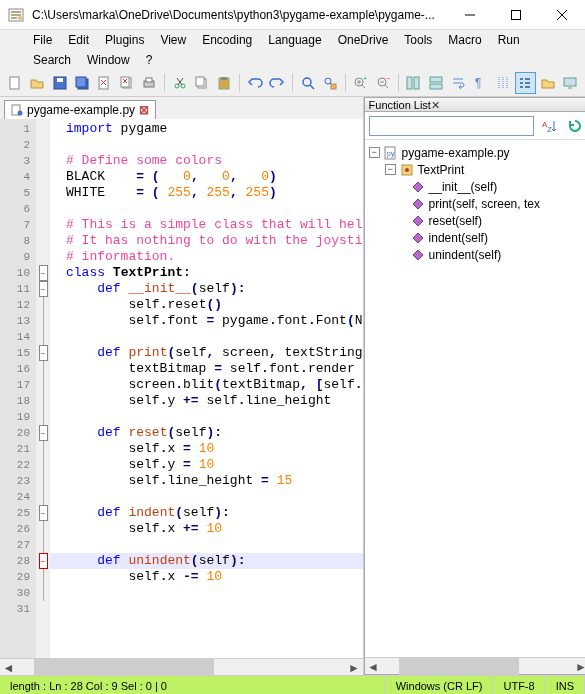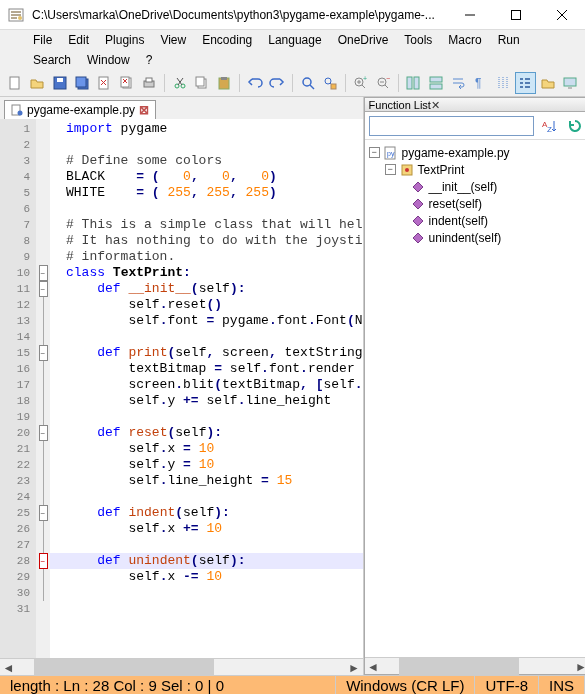--- a/index.html
+++ b/index.html
@@ -26,41 +26,41 @@
   .gutter div { height: 16px; line-height: 16px; padding-right: 6px; font-size: 11px; }
   .foldcol { width: 14px; background: #f0f0f0; padding-top: 2px; }
   .foldcol div { height: 16px; display: flex; align-items: center; justify-content: center; }
   .fold-box { width: 9px; height: 9px; border: 1px solid #888; background: #fff; font-size: 8px; line-height: 7px; text-align: center; color: #555; }
   .fold-box.red { border-color: #c00; color: #c00; }
   .fold-line { width: 1px; height: 16px; background: #aaa; }
   .code { flex: 1; padding-top: 2px; white-space: pre; overflow: hidden; }
   .code-line { height: 16px; line-height: 16px; padding-left: 16px; }
   .code-line.hl { background: #e8e8ff; }
   .kw { color: #0000ff; }
-  .cmt { color: #404040; }
+  .cmt { color: #ec4899; }
   .num { color: #ff8000; }
   .cls { color: #000; font-weight: bold; }
   .fn { color: #c2410c; }
   .op { color: #000080; font-weight: bold; }
   .hscroll { height: 17px; background: #f0f0f0; border-top: 1px solid #ccc; display: flex; }
   .hscroll-track { flex: 1; background: #f0f0f0; position: relative; }
   .hscroll-thumb { position: absolute; left: 17px; top: 0; width: 180px; height: 17px; background: #cdcdcd; }
   .hscroll-btn { width: 17px; height: 17px; display:flex; align-items:center; justify-content:center; color:#555; }
   .funclist { flex: 1; background: #fff; display: flex; flex-direction: column; border: 1px solid #aaa; }
   .funclist-title { height: 14px; background: linear-gradient(#f7f7f7,#e1e1e1); border-bottom: 1px solid #aaa; padding: 1px 4px; display: flex; justify-content: flex-start; font-size: 11px; }
   .funclist-title .close { color: #333; }
   .funclist-tools { height: 28px; display: flex; align-items: center; padding: 2px 4px; gap: 4px; border-bottom: 1px solid #ddd; }
   .funclist-tools input { flex: 1; height: 20px; border: 1px solid #7a9cc6; padding: 0 4px; font-size: 12px; }
   .mini-btn { width: 22px; height: 22px; display: flex; align-items: center; justify-content: center; }
   .tree { flex: 1; padding: 4px; font-size: 12px; overflow-x: auto; overflow-y: hidden; white-space: nowrap; }
   .tree-row { display: flex; align-items: center; height: 17px; gap: 2px; }
   .tree-indent { display: inline-block; }
   .tree-toggle { width: 11px; height: 11px; border: 1px solid #888; font-size: 9px; line-height: 9px; text-align: center; margin-right: 2px; color: #444; }
   .tree-icon { width: 14px; height: 14px; display: inline-flex; align-items:center; justify-content:center; margin-right: 2px; }
-  .statusbar { height: 20px; background: #fdba74; border-top: 1px solid #ccc; display: flex; align-items: center; font-size: 15px; }
+  .statusbar { height: 20px; background: #bef264; border-top: 1px solid #ccc; display: flex; align-items: center; font-size: 11px; }
   .statusbar > div { padding: 0 10px; border-right: 1px solid #ccc; height: 100%; display: flex; align-items: center; }
   .statusbar .wide { flex: 1; }
 </style>
 </head>
 <body>
 
 <div class="titlebar">
   <span class="titlebar-icon">
     <svg width="16" height="16">
         <rect x="1" y="2" width="14" height="12" fill="#fff" stroke="#888"></rect>
@@ -437,20 +437,29 @@
             </span>
             <span>__init__(self)</span>
           </div>
           <div class="tree-row">
             <span class="tree-indent" style="width:40px"></span>
             <span class="tree-icon">
               <svg width="12" height="12">
                 <polygon points="6,1 11,6 6,11 1,6" fill="#b56bc5" stroke="#7a3a8a"></polygon>
               </svg>
             </span>
+            <span>print(self, screen, tex</span>
+          </div>
+          <div class="tree-row">
+            <span class="tree-indent" style="width:40px"></span>
+            <span class="tree-icon">
+              <svg width="12" height="12">
+                <polygon points="6,1 11,6 6,11 1,6" fill="#b56bc5" stroke="#7a3a8a"></polygon>
+              </svg>
+            </span>
             <span>reset(self)</span>
           </div>
           <div class="tree-row">
             <span class="tree-indent" style="width:40px"></span>
             <span class="tree-icon">
               <svg width="12" height="12">
                 <polygon points="6,1 11,6 6,11 1,6" fill="#b56bc5" stroke="#7a3a8a"></polygon>
               </svg>
             </span>
             <span>indent(self)</span>

